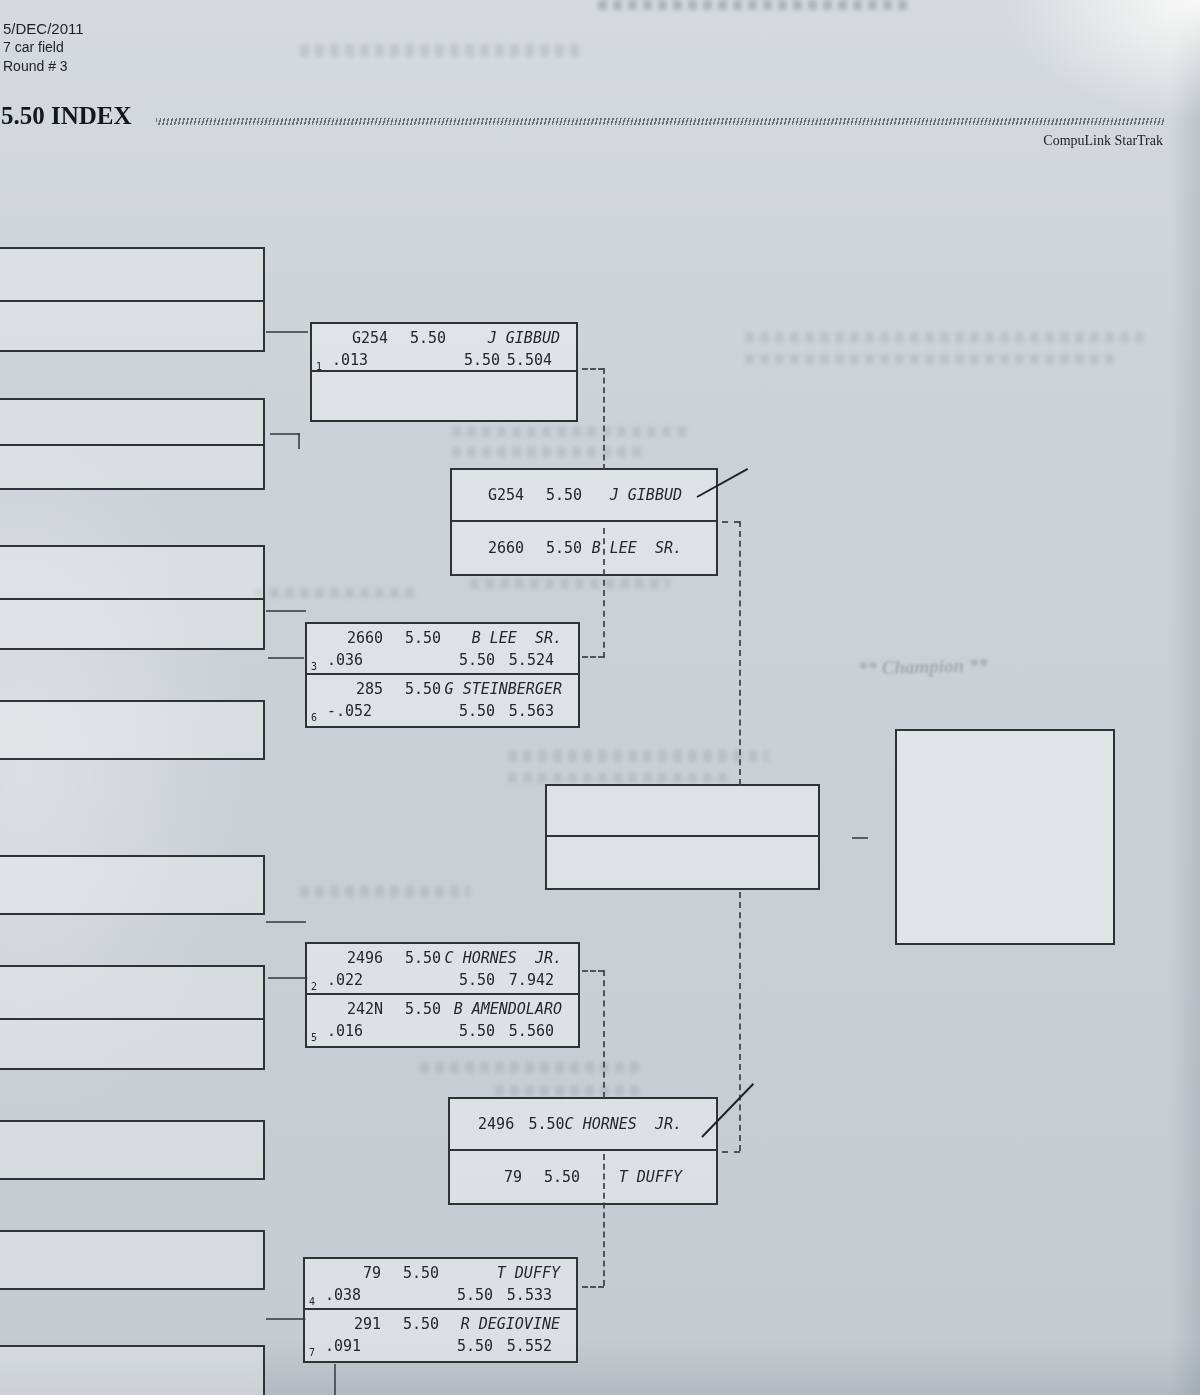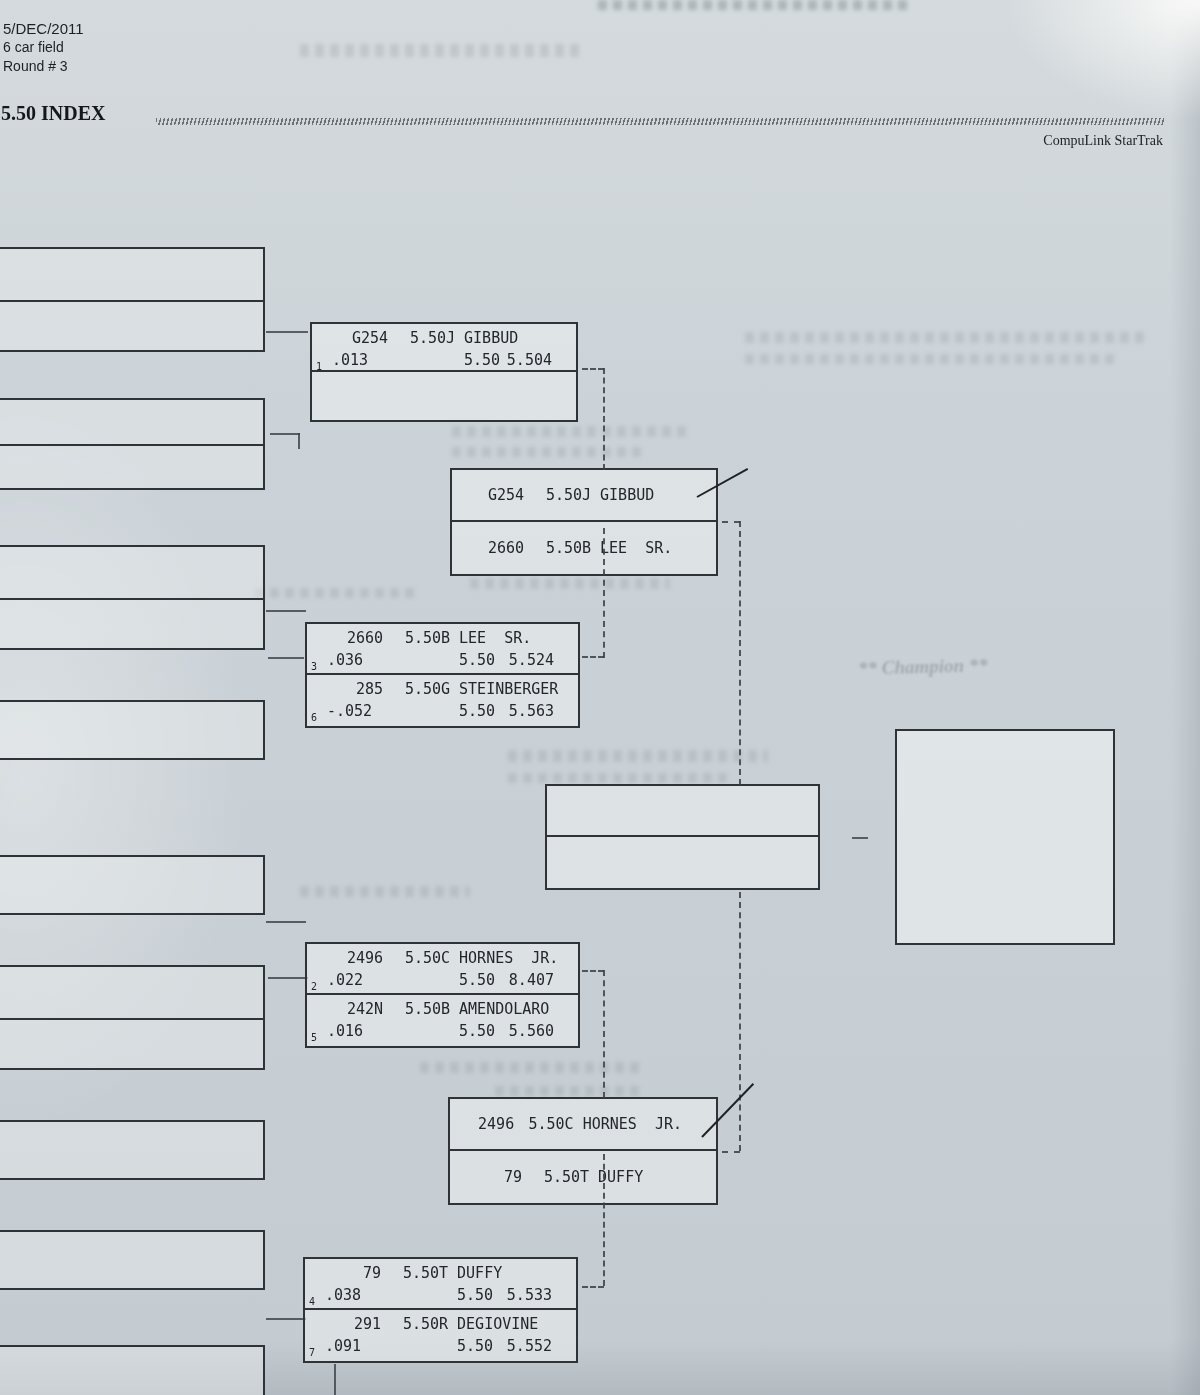--- a/index.html
+++ b/index.html
@@ -13,33 +13,33 @@
       linear-gradient(0deg, rgba(100,110,120,.18), transparent 4%),
       radial-gradient(ellipse 320px 520px at 2% 55%, rgba(255,255,255,.33), transparent 70%),
       linear-gradient(180deg,#d4dadd 0%,#ccd3d8 30%,#c9d0d5 62%,#c4cbd1 100%);
   }
   .abs{position:absolute;}
   
   .hdr-left{left:3px;top:4px;font-family:"Liberation Sans",sans-serif;font-size:14px;line-height:19px;color:#1d2026;margin-top:15px;}
   .hdr-left .d{font-size:15px;}
   .title{left:0;right:0;top:20px;text-align:center;font-family:"Liberation Serif",serif;
          font-weight:bold;font-size:27px;letter-spacing:.5px;color:#15171b;}
-  .classhead{left:1px;top:102px;font-family:"Liberation Serif",serif;font-weight:bold;font-size:20px;color:#15171b;}
+  .classhead{left:1px;top:102px;font-family:"Liberation Serif",serif;font-weight:bold;font-size:25px;color:#15171b;}
   .squiggle{left:156px;top:118px;width:1008px;height:7px;opacity:.75;
             background:repeating-linear-gradient(105deg,#4a4f55 0 1.5px,transparent 1.5px 3.8px);}
   .brand{right:37px;top:133px;font-family:"Liberation Serif",serif;font-size:14px;color:#20242a;}
   
   .rbox{position:absolute;border:2px solid #2f3237;background:rgba(236,240,241,.55);box-sizing:border-box;}
   .rbox .half{height:50%;box-sizing:border-box;overflow:hidden;}
   .rbox .half:first-child{border-bottom:2px solid #2f3237;}
   .l1{display:flex;padding:4px 10px 0 16px;font-size:15px;line-height:21px;}
   .l2{display:flex;padding:0 10px 0 4px;font-size:15px;line-height:22px;}
   .car{width:60px;text-align:right;white-space:pre;}
   .dial{width:58px;text-align:right;white-space:pre;}
-  .drv{flex:1;text-align:left;padding-right:6px;white-space:pre;}
+  .drv{flex:1;text-align:right;padding-right:6px;white-space:pre;font-style:italic;}
   .pos{width:16px;font-size:10px;padding-top:7px;white-space:pre;}
   .rt{width:78px;white-space:pre;}
   .dial2{width:90px;text-align:right;white-space:pre;}
   .et{flex:1;text-align:right;padding-right:14px;white-space:pre;}
   .pair .half{display:flex;align-items:center;padding:0 12px;font-size:15px;}
   .pair .drv{padding-right:22px;}
   
   .champ-label{font-family:"Liberation Serif",serif;font-style:italic;font-weight:bold;
                font-size:24px;color:#17181c;text-align:center;}
   .champ-box{position:absolute;border:2px solid #2f3237;background:rgba(238,242,243,.6);box-sizing:border-box;}
@@ -57,21 +57,21 @@
   .gchamp{font-family:"Liberation Serif",serif;font-style:italic;font-weight:bold;font-size:19px;
           color:#5a6570;filter:blur(1.2px);opacity:.35;transform:rotate(-1.5deg);}
 </style>
 </head>
 <body>
 
 <div class="page">
 
   <div class="abs hdr-left">
     <div class="d">5/DEC/2011</div>
-    <div>6 car field</div>
+    <div>7 car field</div>
     <div>Round # 3</div>
   </div>
   <div class="abs classhead">5.50 INDEX</div>
   <div class="abs squiggle"></div>
   <div class="abs brand">CompuLink StarTrak</div>
 
   <div class="ghost gbar abs" style="left:598px;top:0;width:312px;height:10px;opacity:.45"></div>
   <div class="ghost gbar abs" style="left:300px;top:44px;width:280px;height:13px"></div>
   <div class="ghost gbar abs" style="left:745px;top:332px;width:400px;height:11px"></div>
   <div class="ghost gbar abs" style="left:745px;top:354px;width:370px;height:10px"></div>
@@ -183,21 +183,21 @@
     <div class="half">
       <div class="l1">
         <span class="car">2496</span>
         <span class="dial">5.50</span>
         <span class="drv">C HORNES  JR.</span>
       </div>
       <div class="l2">
         <span class="pos">2</span>
         <span class="rt">.022</span>
         <span class="dial2">5.50</span>
-        <span class="et">8.407</span>
+        <span class="et">7.942</span>
       </div>
     </div>
     <div class="half">
       <div class="l1">
         <span class="car">242N</span>
         <span class="dial">5.50</span>
         <span class="drv">B AMENDOLARO</span>
       </div>
       <div class="l2">
         <span class="pos">5</span>

